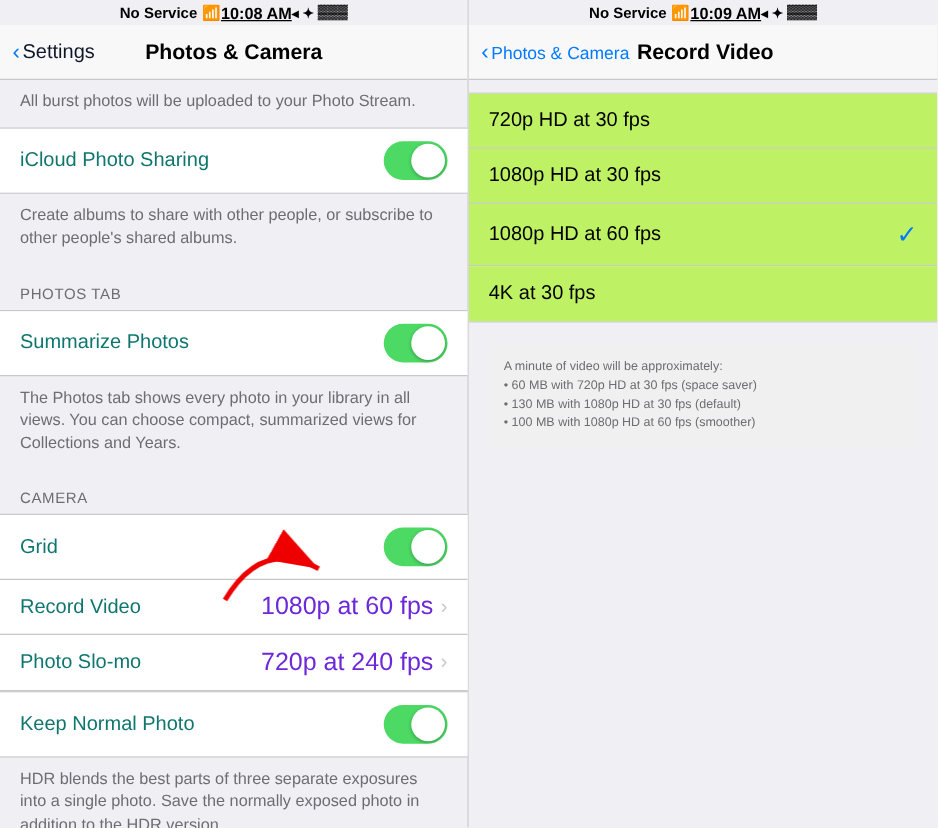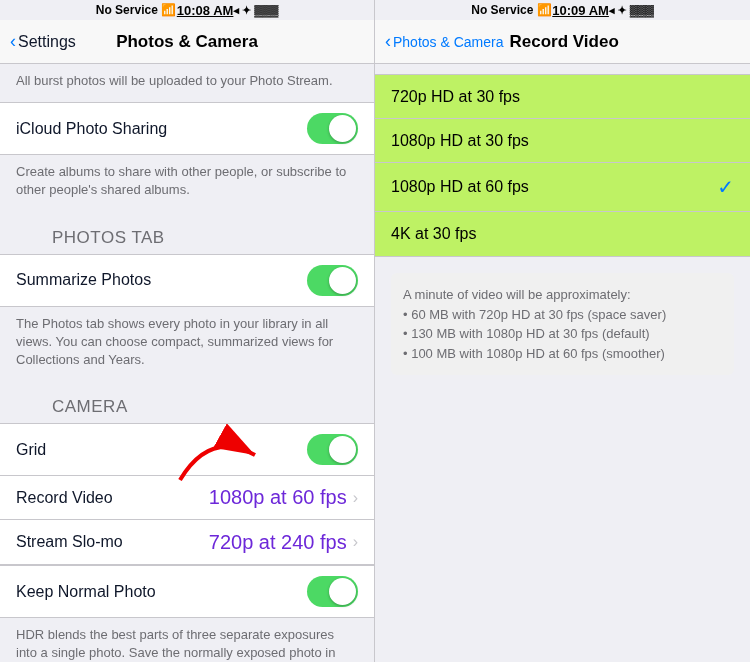--- a/index.html
+++ b/index.html
@@ -78,26 +78,25 @@
 
     
     .scroll-content {
       flex: 1;
       overflow-y: auto;
       overflow-x: hidden;
     }
 
     
     .section-header {
-      font-size: 17px;
+      font-size: 12px;
       color: #6d6d72;
       padding: 16px 16px 6px 16px;
       text-transform: uppercase;
       letter-spacing: 0.5px;
-      margin-left: 36px;
     }
 
     .settings-group {
       background: #fff;
       border-top: 1px solid #c8c7cc;
       border-bottom: 1px solid #c8c7cc;
       margin-bottom: 0;
     }
 
     .settings-row {
@@ -107,21 +106,21 @@
       background: #fff;
       border-bottom: 1px solid #c8c7cc;
       min-height: 44px;
     }
     .settings-row:last-child {
       border-bottom: none;
     }
     .row-label {
       flex: 1;
       font-size: 16px;
-      color: #0f172a;
+      color: #0f766e;
     }
     .row-value {
       font-size: 20px;
       color: #6d28d9;
       margin-right: 6px;
     }
     .row-chevron {
       color: #c7c7cc;
       font-size: 16px;
     }
@@ -198,21 +197,21 @@
       font-size: 20px;
     }
 
     .info-box {
       background: #f0f0f0;
       margin: 16px;
       padding: 12px;
       border-radius: 6px;
     }
     .info-box-text {
-      font-size: 13px;
+      font-size: 10px;
       color: #6d6d72;
       line-height: 1.5;
     }
   </style>
 </head>
 <body>
 
 <div class="left-panel">
 
   <div class="status-bar">
@@ -266,21 +265,21 @@
       <div class="settings-row">
         <span class="row-label">Grid</span>
         <div class="toggle"></div>
       </div>
       <div class="settings-row">
         <span class="row-label">Record Video</span>
         <span class="row-value">1080p at 60 fps</span>
         <span class="row-chevron">›</span>
       </div>
       <div class="settings-row">
-        <span class="row-label">Stream Slo-mo</span>
+        <span class="row-label">Photo Slo-mo</span>
         <span class="row-value">720p at 240 fps</span>
         <span class="row-chevron">›</span>
       </div>
     </div>
 
 
     <div class="settings-group">
       <div class="settings-row">
         <span class="row-label">Keep Normal Photo</span>
         <div class="toggle"></div>

